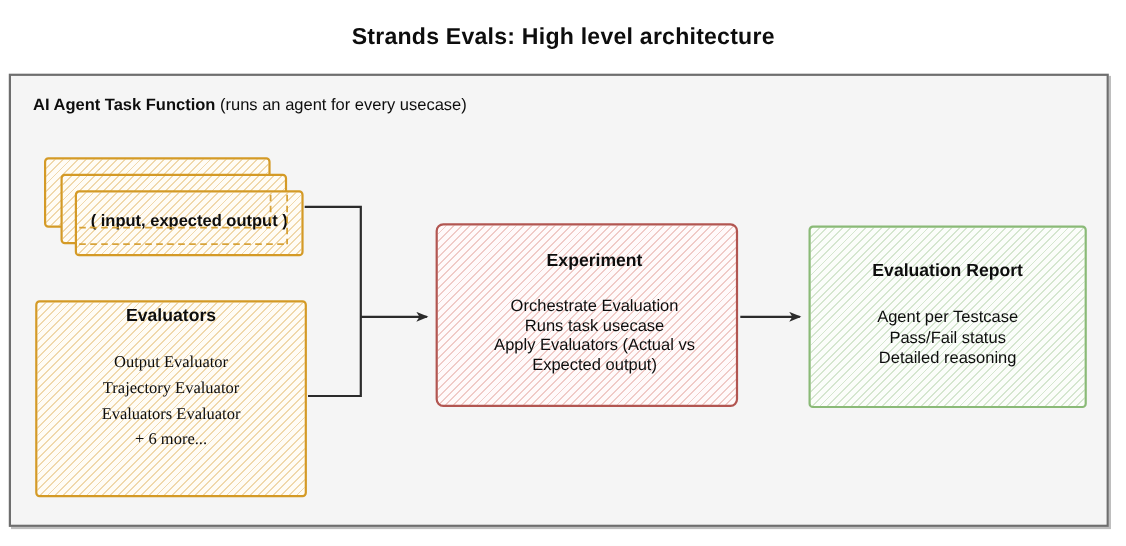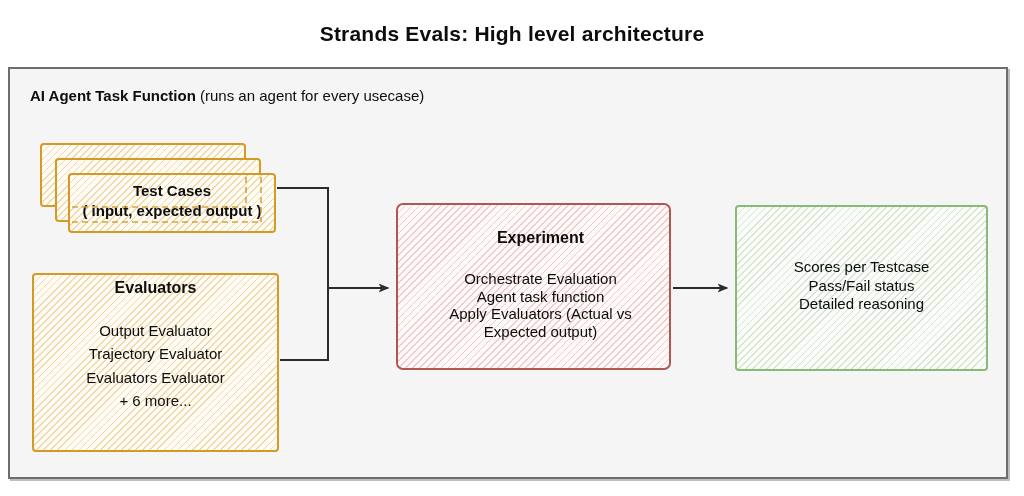--- a/index.html
+++ b/index.html
@@ -45,21 +45,21 @@
     left:68px; top:173px; width:208px; height:60px; z-index:3;
     display:flex; flex-direction:column; justify-content:center;
     font-weight:bold; font-size:15px; line-height:20px; padding-bottom:4px;
   }
 
   #evaluators { left:32px;  top:273px; width:247px; height:179px; padding-top:2px; }
   #experiment { left:396px; top:203px; width:275px; height:167px; padding-top:22px; }
   #report     { left:735px; top:205px; width:253px; height:166px; padding-top:29px; }
 
   .node-title { font-size:16px; font-weight:bold; line-height:22px; }
-  #evaluators .node-body { margin-top:20px; font-size:15px; line-height:23.4px; }
+  #evaluators .node-body { margin-top:20px; font-size:15px; line-height:23.4px;font-family:Liberation Serif, serif; }
   #experiment .node-body { margin-top:21px; font-size:15px; line-height:17.5px; padding:0 14px; }
   #report     .node-body { margin-top:22px; font-size:15px; line-height:18.5px; }
 
   .connectors { position:absolute; left:0; top:0; width:1024px; height:496px; z-index:10; pointer-events:none; }
 </style>
 </head>
 <body>
 
 <div class="canvas">
 
@@ -67,46 +67,46 @@
 
   <div class="frame"></div>
   <div class="frame-label">
     <b>AI Agent Task Function</b>
     <span>(runs an agent for every usecase)</span>
   </div>
 
   <div class="node orange" id="tc-back"></div>
   <div class="node orange" id="tc-mid"></div>
   <div class="node orange" id="tc-front">
-    <div>Test Cases</div>
     <div>( input, expected output )</div>
   </div>
 
   <div class="node orange" id="evaluators">
     <div class="node-title">Evaluators</div>
     <div class="node-body">
       <div>Output Evaluator</div>
       <div>Trajectory Evaluator</div>
       <div>Evaluators Evaluator</div>
       <div>+ 6 more...</div>
     </div>
   </div>
 
   <div class="node red" id="experiment">
     <div class="node-title">Experiment</div>
     <div class="node-body">
       <div>Orchestrate Evaluation</div>
-      <div>Agent task function</div>
+      <div>Runs task usecase</div>
       <div>Apply Evaluators (Actual vs Expected output)</div>
     </div>
   </div>
 
   <div class="node green" id="report">
+    <div class="node-title">Evaluation Report</div>
     <div class="node-body">
-      <div>Scores per Testcase</div>
+      <div>Agent per Testcase</div>
       <div>Pass/Fail status</div>
       <div>Detailed reasoning</div>
     </div>
   </div>
 
   <svg class="connectors" viewBox="0 0 1024 496" xmlns="http://www.w3.org/2000/svg">
     <defs>
       <marker id="arrowhead" markerUnits="userSpaceOnUse" markerWidth="12" markerHeight="10" refX="9.5" refY="4.5" orient="auto">
         <path d="M0,0 L11,4.5 L0,9 L2.8,4.5 Z" style="fill:var(--connector)"></path>
       </marker>

